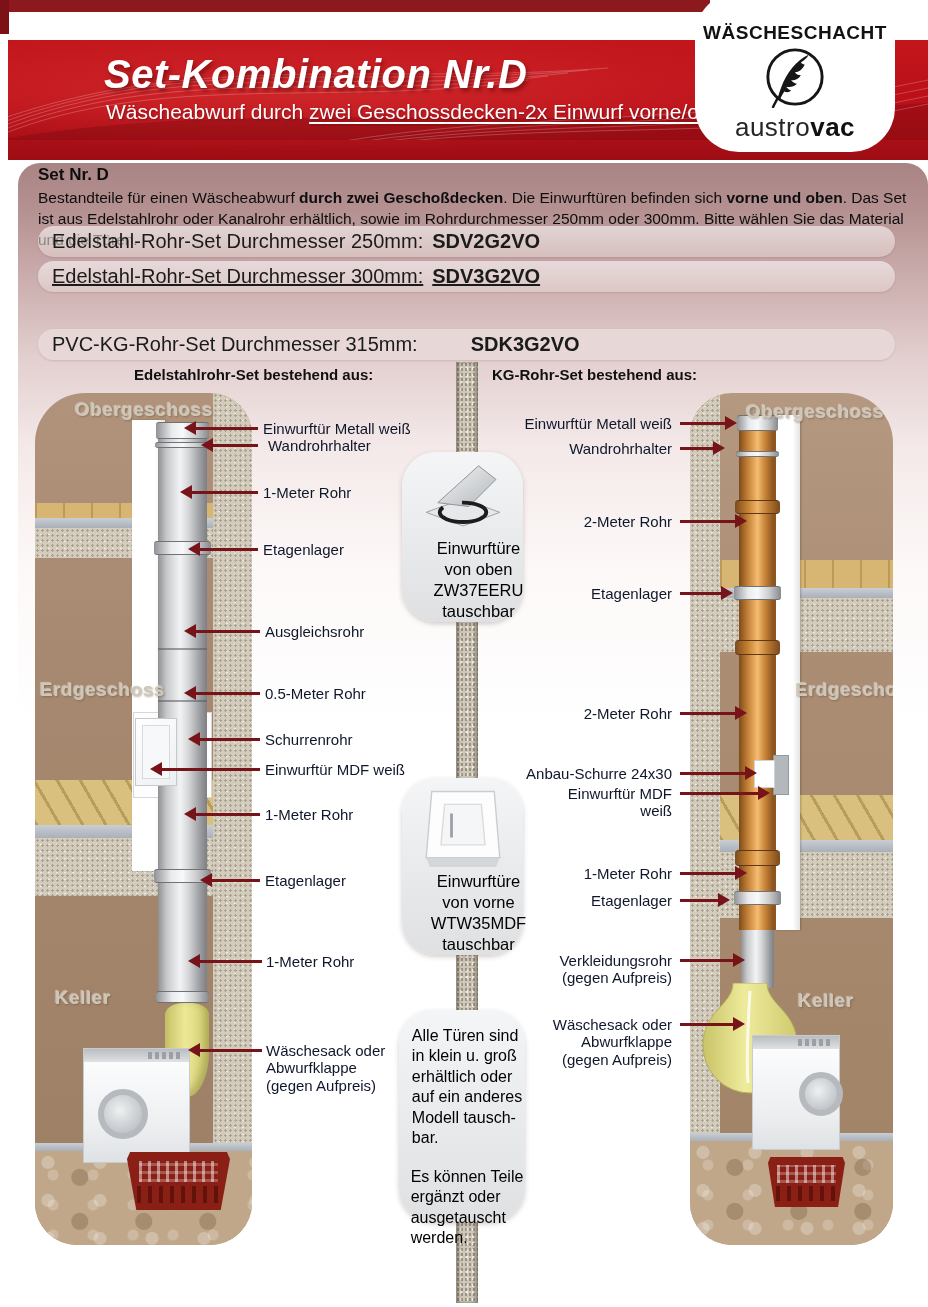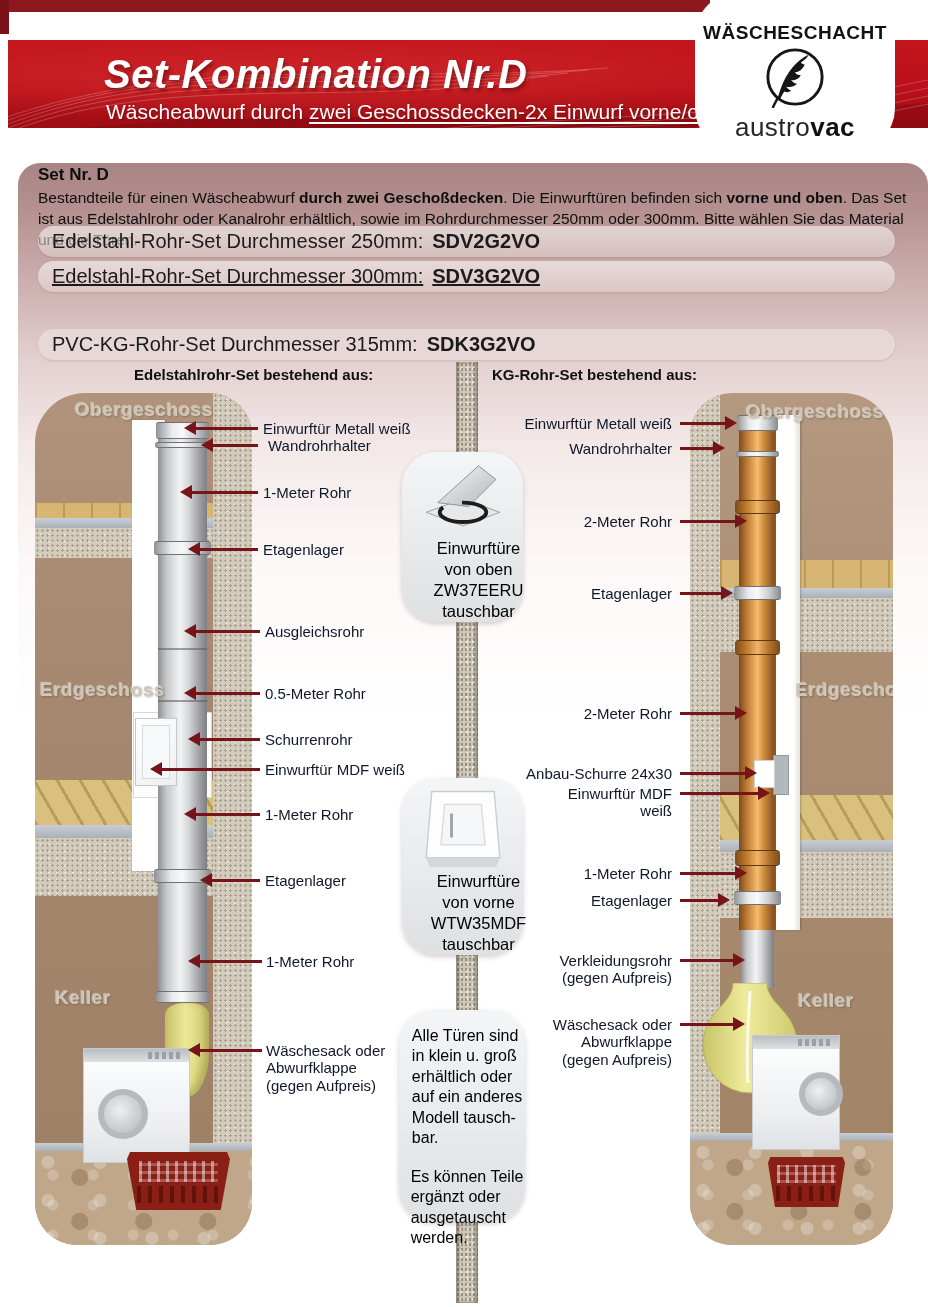--- a/index.html
+++ b/index.html
@@ -2,21 +2,21 @@
 <html><head>
 <meta charset="utf-8">
 <style>
   html,body{margin:0;padding:0;background:#fff;}
   .page{position:relative;width:928px;height:1307px;background:#ffffff;overflow:hidden;
         font-family:"Liberation Sans",sans-serif;}
 
   
   .top-bar{position:absolute;left:0;top:0;width:710px;height:12px;background:#8c191d;}
   .left-tab{position:absolute;left:0;top:0;width:9px;height:34px;background:#7c1218;}
-  .banner{position:absolute;left:8px;top:40px;width:920px;height:88px;overflow:hidden;
+  .banner{position:absolute;left:8px;top:40px;width:920px;height:120px;overflow:hidden;
           background:linear-gradient(180deg,#c2151c 0%,#bb1019 55%,#9e0d14 100%);}
   .banner .glow{position:absolute;inset:0;background:radial-gradient(ellipse at 32% 42%,rgba(255,96,84,0.28),transparent 62%);}
   .banner-title{position:absolute;left:96px;top:12px;font-size:40px;font-weight:bold;font-style:italic;
           color:#fff;letter-spacing:0.5px;text-shadow:2px 3px 4px rgba(70,0,0,0.5);}
   .banner-sub{position:absolute;left:98px;top:60px;font-size:21px;color:#fff;text-shadow:1px 1px 2px rgba(70,0,0,0.4);}
   .banner-sub .u{text-decoration:underline;text-underline-offset:3px;}
   .logo-blob{position:absolute;left:695px;top:-8px;width:200px;height:160px;background:#fff;border-radius:44px;z-index:5;}
   .brand-word{position:absolute;left:0;top:30px;width:100%;text-align:center;font-size:19px;font-weight:bold;
           color:#121212;letter-spacing:0.5px;}
   .brand-feather{position:absolute;left:50%;top:54px;transform:translateX(-50%);}
@@ -156,21 +156,21 @@
   </div>
 
   <div class="pill" style="top:226px;">
     <span>Edelstahl-Rohr-Set Durchmesser 250mm:</span>
     <span class="code">SDV2G2VO</span>
   </div>
   <div class="pill" style="top:261px;text-decoration:underline;">
     <span>Edelstahl-Rohr-Set Durchmesser 300mm:</span>
     <span class="code">SDV3G2VO</span>
   </div>
-  <div class="pill" style="top:329px;background:linear-gradient(180deg,rgba(255,255,255,0.35),rgba(240,232,228,0.3));">
+  <div class="pill" style="top:329px;background:linear-gradient(180deg,rgba(255,255,255,0.35),rgba(240,232,228,0.3));gap:44px;">
     <span>PVC-KG-Rohr-Set Durchmesser 315mm:</span>
     <span class="code">SDK3G2VO</span>
   </div>
 
   <div class="colhead" style="left:134px;">Edelstahlrohr-Set bestehend aus:</div>
   <div class="colhead" style="left:492px;">KG-Rohr-Set bestehend aus:</div>
 
   <div class="rope"></div>
 
   <div class="panel" id="panelL">

